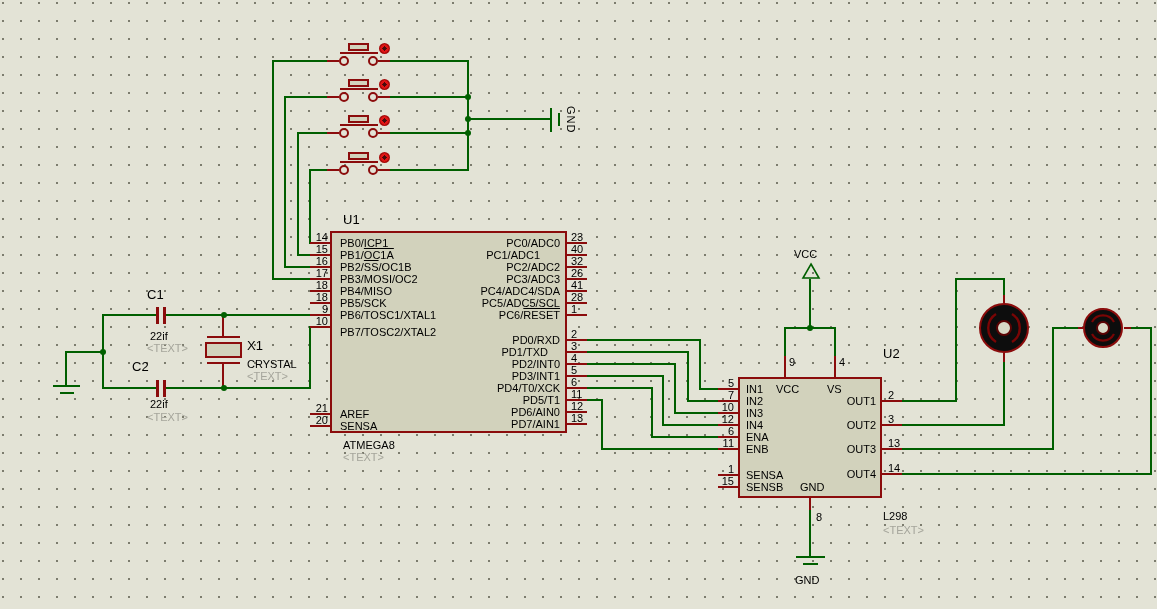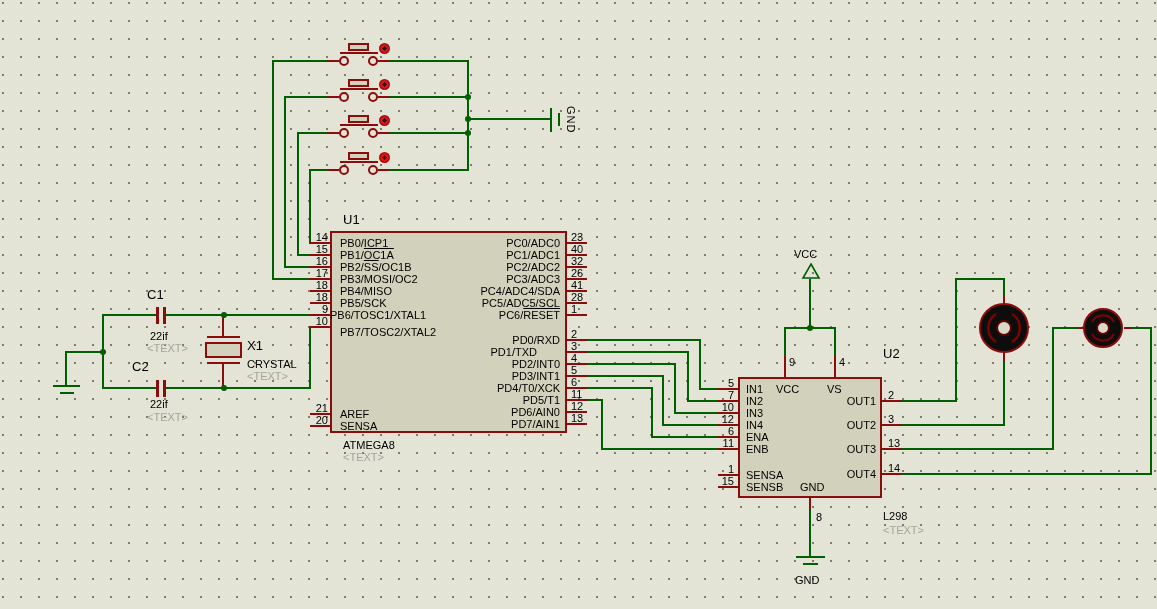--- a/index.html
+++ b/index.html
@@ -153,21 +153,21 @@
   <div class="t ra" style="left:306px;top:315px;width:22px">10</div>
   <div class="t ra" style="left:306px;top:402px;width:22px">21</div>
   <div class="t ra" style="left:306px;top:414px;width:22px">20</div>
 
   <div class="t" style="left:340px;top:237px">PB0/ICP1</div>
   <div class="t" style="left:340px;top:249px"><span>PB1/</span><span class="ov">OC1A</span><span></span></div>
   <div class="t" style="left:340px;top:261px"><span>PB2/</span><span class="ov">SS</span><span>/OC1B</span></div>
   <div class="t" style="left:340px;top:273px">PB3/MOSI/OC2</div>
   <div class="t" style="left:340px;top:285px">PB4/MISO</div>
   <div class="t" style="left:340px;top:297px">PB5/SCK</div>
-  <div class="t" style="left:330px;top:309px">PB6/TOSC1/XTAL1</div>
+  <div class="t" style="left:340px;top:309px">PB6/TOSC1/XTAL1</div>
   <div class="t" style="left:340px;top:326px">PB7/TOSC2/XTAL2</div>
   <div class="t" style="left:340px;top:408px">AREF</div>
   <div class="t" style="left:340px;top:420px">SENSA</div>
 
   <div class="s h" style="left:567px;top:242px;width:20px"></div>
   <div class="s h" style="left:567px;top:254px;width:20px"></div>
   <div class="s h" style="left:567px;top:266px;width:20px"></div>
   <div class="s h" style="left:567px;top:278px;width:20px"></div>
   <div class="s h" style="left:567px;top:290px;width:20px"></div>
   <div class="s h" style="left:567px;top:302px;width:20px"></div>
@@ -191,28 +191,28 @@
   <div class="t" style="left:571px;top:328px">2</div>
   <div class="t" style="left:571px;top:340px">3</div>
   <div class="t" style="left:571px;top:352px">4</div>
   <div class="t" style="left:571px;top:364px">5</div>
   <div class="t" style="left:571px;top:376px">6</div>
   <div class="t" style="left:571px;top:388px">11</div>
   <div class="t" style="left:571px;top:400px">12</div>
   <div class="t" style="left:571px;top:412px">13</div>
 
   <div class="t ra" style="left:400px;top:237px;width:160px">PC0/ADC0</div>
-  <div class="t ra" style="left:400px;top:249px;width:160px">PC1/ADC1</div>
+  <div class="t ra" style="left:380px;top:249px;width:160px">PC1/ADC1</div>
   <div class="t ra" style="left:400px;top:261px;width:160px">PC2/ADC2</div>
   <div class="t ra" style="left:400px;top:273px;width:160px">PC3/ADC3</div>
   <div class="t ra" style="left:400px;top:285px;width:160px">PC4/ADC4/SDA</div>
   <div class="t ra" style="left:400px;top:297px;width:160px">PC5/ADC5/SCL</div>
   <div class="t ra" style="left:400px;top:309px;width:160px"><span>PC6/</span><span class="ov">RESET</span><span></span></div>
   <div class="t ra" style="left:400px;top:334px;width:160px">PD0/RXD</div>
-  <div class="t ra" style="left:377px;top:346px;width:160px">PD1/TXD</div>
+  <div class="t ra" style="left:388px;top:346px;width:160px">PD1/TXD</div>
   <div class="t ra" style="left:400px;top:358px;width:160px">PD2/INT0</div>
   <div class="t ra" style="left:400px;top:370px;width:160px">PD3/INT1</div>
   <div class="t ra" style="left:400px;top:382px;width:160px">PD4/T0/XCK</div>
   <div class="t ra" style="left:400px;top:394px;width:160px">PD5/T1</div>
   <div class="t ra" style="left:400px;top:406px;width:160px">PD6/AIN0</div>
   <div class="t ra" style="left:400px;top:418px;width:160px">PD7/AIN1</div>
 
   <div class="w h" style="left:587px;top:339px;width:113px"></div>
   <div class="w v" style="left:699px;top:339px;height:51px"></div>
   <div class="w h" style="left:699px;top:388px;width:19px"></div>

